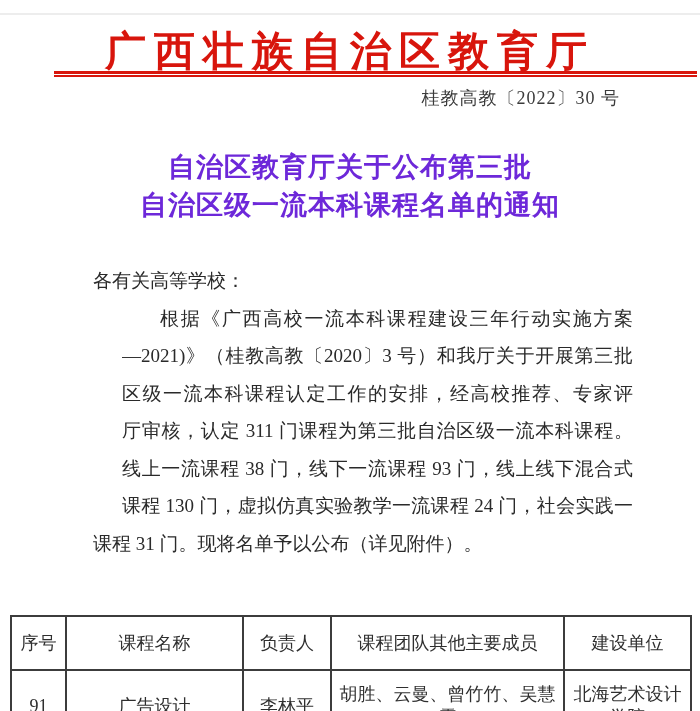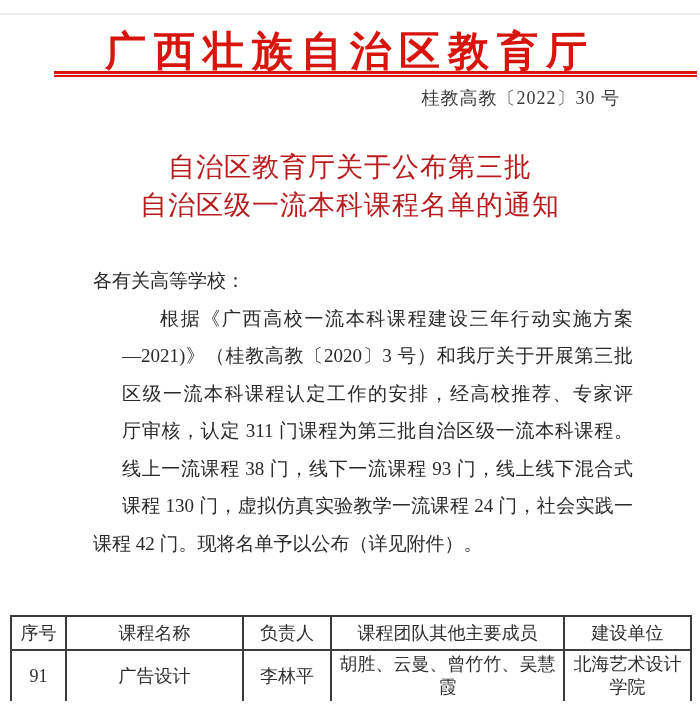--- a/index.html
+++ b/index.html
@@ -16,21 +16,21 @@
   .red-rule{
     position:absolute;top:71px;left:54px;width:643px;height:6px;
     background:linear-gradient(to bottom,#d8150c 0 50%,#ffffff 50% 66%,#d8150c 66% 100%);
   }
   .doc-number{
     position:absolute;top:86px;right:80px;font-size:18px;color:#3a3a3a;
     letter-spacing:1px;white-space:nowrap;margin-left:40px;
   }
   .doc-title{
     position:absolute;top:148px;left:0;right:0;text-align:center;
-    font-size:27px;line-height:38px;font-weight:normal;color:#b91c1c;letter-spacing:1px;
+    font-size:27px;line-height:38px;font-weight:bold;color:#6d28d9;letter-spacing:1px;
   }
   .body-text{
     position:absolute;top:262px;left:93px;width:540px;
     font-size:19px;line-height:37.5px;color:#2a2a2a;
   }
   .bl{height:37.5px;white-space:nowrap;}
   .bl.just{text-align:justify;text-align-last:justify;white-space:normal;overflow:hidden;margin-left:29px;}
   .bl.indent{padding-left:38px;}
   .section-heading{
     position:absolute;top:584px;left:8px;font-size:21px;font-weight:bold;color:#111111;
@@ -41,21 +41,21 @@
     border-collapse:collapse;table-layout:fixed;
     font-size:18px;color:#2f2f2f;
   }
   .course-table col.c1{width:55px;}
   .course-table col.c2{width:177px;}
   .course-table col.c3{width:88px;}
   .course-table col.c4{width:233px;}
   .course-table col.c5{width:127px;}
   .course-table th,.course-table td{
     border:2px solid #3c3c3c;text-align:center;vertical-align:middle;
-    padding:2px 5px;font-weight:normal;line-height:23px;
+    padding:12px 5px;font-weight:normal;line-height:23px;
   }
   .course-table thead th{height:28px;}
   .course-table tbody td{height:46px;border-bottom:none;}
 </style>
 </head>
 <body>
 
 <div class="page">
 
   <div class="scan-line"></div>
@@ -72,21 +72,21 @@
   </div>
 
   <div class="body-text">
     <div class="bl">各有关高等学校：</div>
     <div class="bl just indent">根据《广西高校一流本科课程建设三年行动实施方案（2019</div>
     <div class="bl just">—2021)》（桂教高教〔2020〕3 号）和我厅关于开展第三批自治</div>
     <div class="bl just">区级一流本科课程认定工作的安排，经高校推荐、专家评议、我</div>
     <div class="bl just">厅审核，认定 311 门课程为第三批自治区级一流本科课程。其中，</div>
     <div class="bl just">线上一流课程 38 门，线下一流课程 93 门，线上线下混合式一流</div>
     <div class="bl just">课程 130 门，虚拟仿真实验教学一流课程 24 门，社会实践一流</div>
-    <div class="bl">课程 42 门。现将名单予以公布（详见附件）。</div>
+    <div class="bl">课程 31 门。现将名单予以公布（详见附件）。</div>
   </div>
 
 
   <table class="course-table">
     <colgroup>
       <col class="c1">
         <col class="c2">
         <col class="c3">
         <col class="c4">
         <col class="c5">

